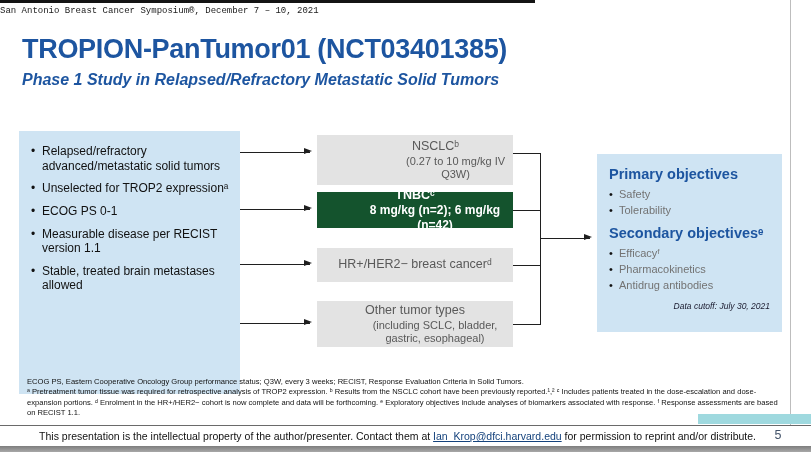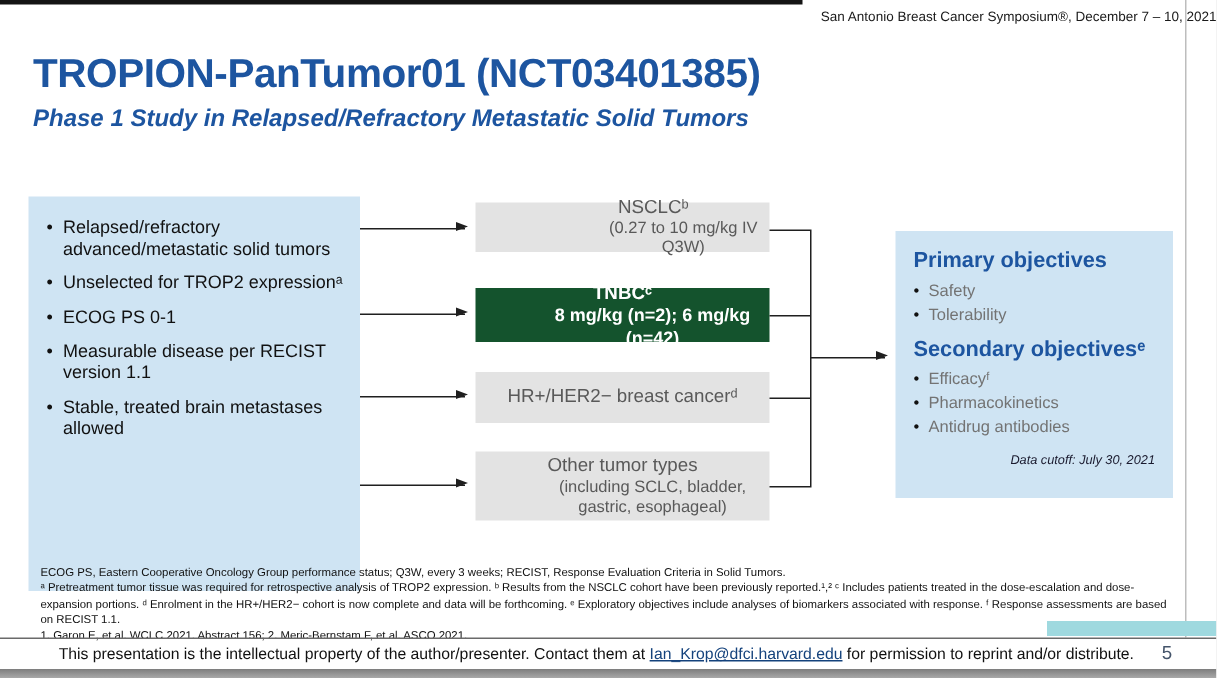--- a/index.html
+++ b/index.html
@@ -5,41 +5,41 @@
   * { margin:0; padding:0; box-sizing:border-box; }
   html,body { background:#e9e9e9; }
   .slide {
     position:relative; width:811px; height:452px; background:#ffffff;
     font-family:"Liberation Sans","DejaVu Sans",sans-serif; overflow:hidden;
     margin:0 auto;
   }
   .top-strip { position:absolute; left:0; top:0; width:535px; height:3px; background:#141414; }
   .right-edge { position:absolute; left:790px; top:0; width:1px; height:425px; background:#bdbdbd; }
 
-  .conference { position:absolute; left:0; top:6px; width:100%; text-align:right;
-    font-size:9px; color:#1a1a1a; }
+  .conference { position:absolute; left:0; top:6px; width:100%; text-align:left;
+    font-size:9px; color:#1a1a1a;font-family:Liberation Mono, monospace; }
 
   .title { position:absolute; left:22px; top:34px; font-size:27px; font-weight:bold;
     color:#1d55a0; letter-spacing:-0.3px; }
   .subtitle { position:absolute; left:22px; top:71px; font-size:16px; font-weight:bold;
     font-style:italic; color:#1d55a0; }
 
   .box-blue { background:#cfe4f3; }
   .elig-box { position:absolute; left:19px; top:131px; width:221px; height:263px;
     padding:13px 8px 0 12px; }
   .elig-item { position:relative; padding-left:11px; margin-bottom:8px;
     font-size:12px; line-height:1.22; color:#111; }
   .elig-item::before { content:"•"; position:absolute; left:0; top:0; color:#111; }
 
   .cohort { position:absolute; left:317px; width:196px; background:#e3e3e3;
     color:#595959; text-align:center; display:flex; flex-direction:column;
     justify-content:center; }
   .cohort-title { font-size:12.5px; line-height:1.25; }
   .cohort-sub { font-size:11px; line-height:1.2;margin-left:40px; }
-  .cohort-nsclc { top:135px; height:33px;padding-left:41px; }
+  .cohort-nsclc { top:135px; height:50px;padding-left:41px; }
   .cohort-tnbc { top:192px; height:36px; background:#14532d; color:#ffffff; font-weight:bold; }
   .cohort-tnbc .cohort-sub { font-size:12px; }
   .cohort-hr { top:248px; height:34px; }
   .cohort-other { top:301px; height:46px; }
 
   .h-arrow, .h-line { position:absolute; height:0; border-top:1.6px solid #1f1f1f; }
   .h-arrow::after { content:""; position:absolute; right:-2px; top:-4.6px; width:0; height:0;
     border-top:3.5px solid transparent; border-bottom:3.5px solid transparent;
     border-left:8px solid #1f1f1f; }
   .v-line { position:absolute; width:0; border-left:1.6px solid #1f1f1f; }
@@ -124,21 +124,20 @@
     <div class="obj-heading">Secondary objectivesᵉ</div>
     <div class="obj-item">Efficacyᶠ</div>
     <div class="obj-item">Pharmacokinetics</div>
     <div class="obj-item">Antidrug antibodies</div>
     <div class="data-cutoff">Data cutoff: July 30, 2021</div>
   </div>
 
   <div class="footnotes">
     <div>ECOG PS, Eastern Cooperative Oncology Group performance status; Q3W, every 3 weeks; RECIST, Response Evaluation Criteria in Solid Tumors.</div>
     <div>ᵃ Pretreatment tumor tissue was required for retrospective analysis of TROP2 expression. ᵇ Results from the NSCLC cohort have been previously reported.¹,² ᶜ Includes patients treated in the dose-escalation and dose-expansion portions. ᵈ Enrolment in the HR+/HER2− cohort is now complete and data will be forthcoming. ᵉ Exploratory objectives include analyses of biomarkers associated with response. ᶠ Response assessments are based on RECIST 1.1.</div>
-    <div>1. Garon E, et al. WCLC 2021. Abstract 156; 2. Meric-Bernstam F, et al. ASCO 2021.</div>
   </div>
 
   <div class="teal-bar"></div>
   <div class="footer-sep"></div>
 
   <div class="footer"><span>This presentation is the intellectual property of the author/presenter. Contact them at </span><a href="#">Ian_Krop@dfci.harvard.edu</a><span> for permission to reprint and/or distribute.</span></div>
 
   <div class="page-num">5</div>
   <div class="bottom-bar"></div>
 

